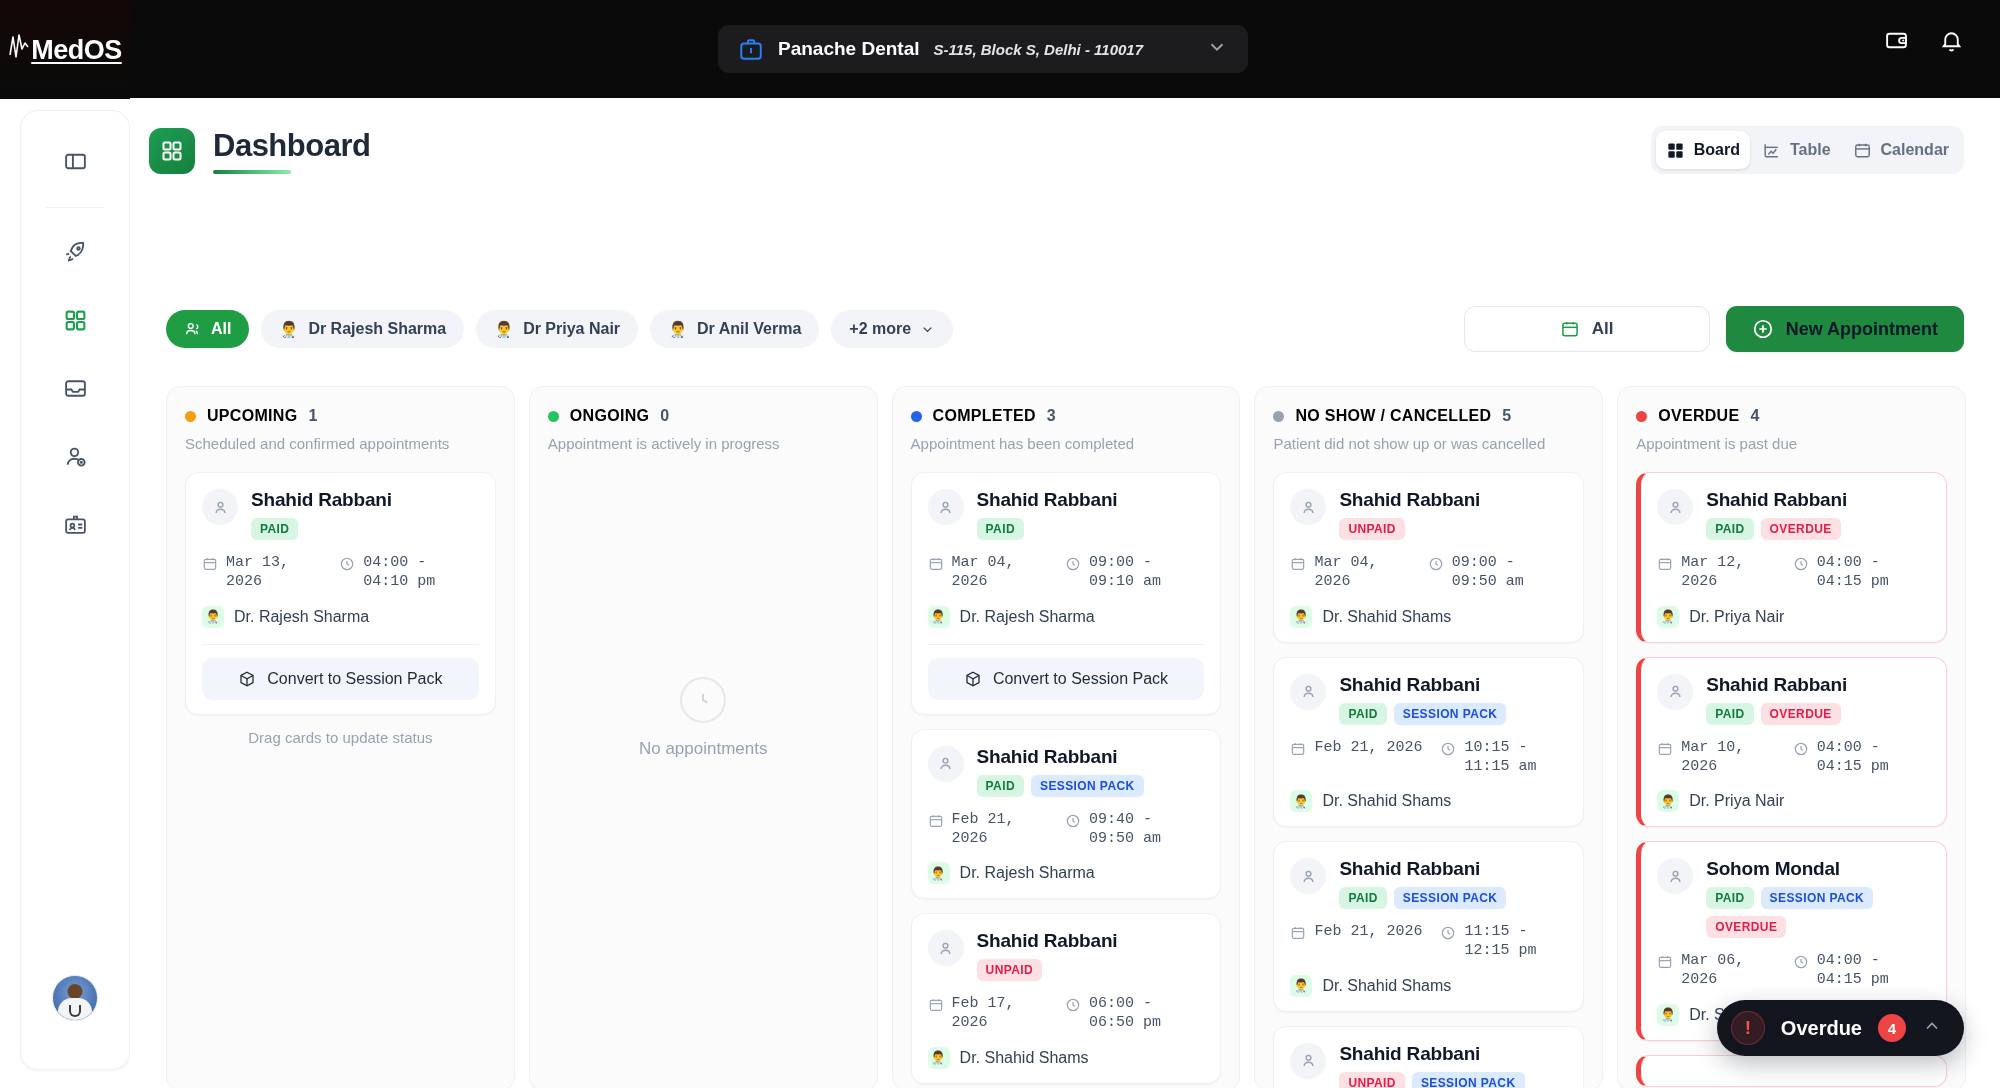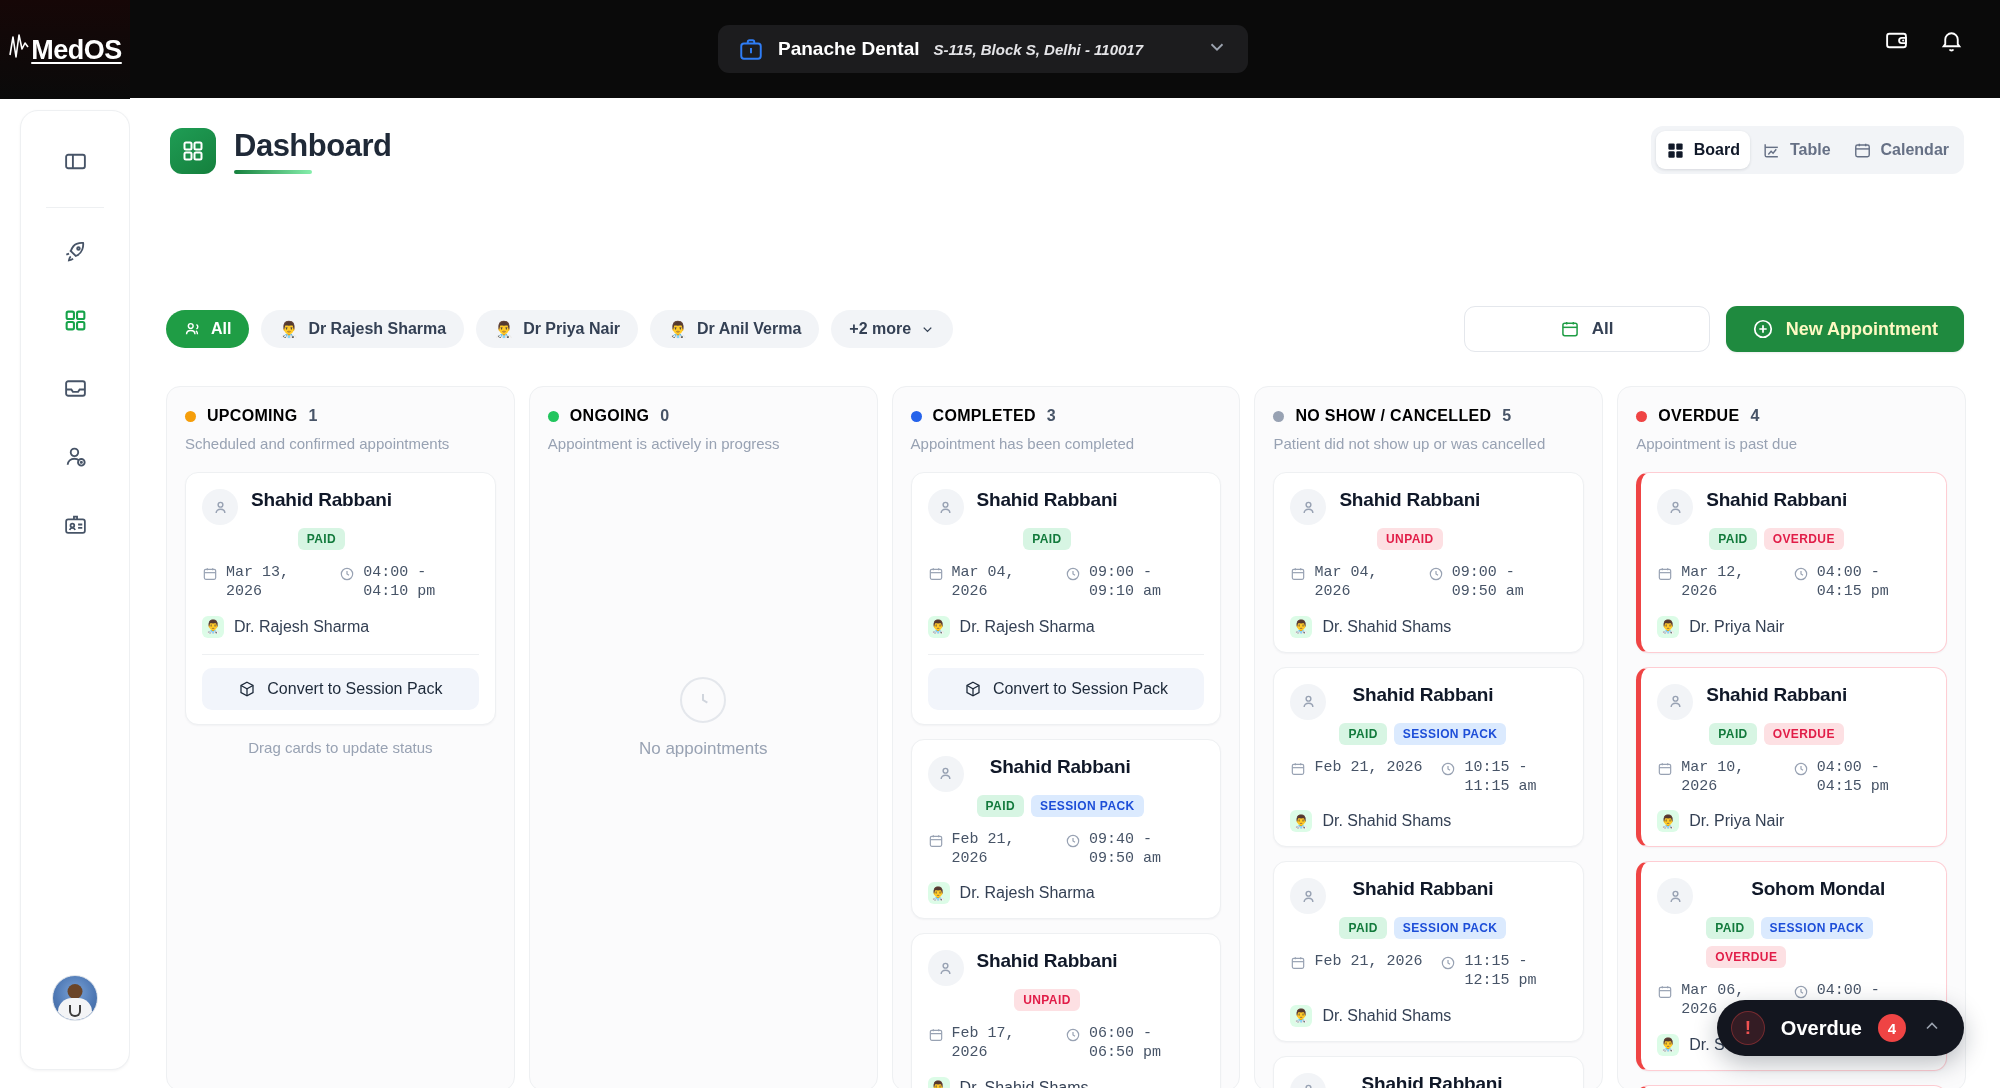--- a/index.html
+++ b/index.html
@@ -88,21 +88,21 @@
   }
 
   
   .main {
     position: absolute; top: 98px; left: 130px;
     width: 1870px; height: 990px;
     background: #ffffff;
   }
 
   .page-head {
-    position: absolute; top: 30px; left: 40px;
+    position: absolute; top: 30px; left: 19px;
     display: flex; align-items: center; gap: 18px;
   }
   .page-icon {
     width: 46px; height: 46px; border-radius: 12px;
     background: linear-gradient(145deg,#1f9d55 0%,#15803d 100%);
     display: flex; align-items: center; justify-content: center;
   }
   .page-title-col { display: flex; flex-direction: column; gap: 6px; }
   .page-title { font-size: 31px; font-weight: 800; color: #1f2937; letter-spacing: -.5px; }
   .page-underline {
@@ -140,21 +140,21 @@
   .chip.active { background: #1f9d45; color: #fff; }
   .chip.more { background: #f2f4f7; }
   .filter-right { margin-left: auto; display: flex; align-items: center; gap: 16px; }
   .date-filter {
     width: 246px; height: 46px; border: 1px solid #e4e7ec; border-radius: 11px;
     background: #fff; display: flex; align-items: center; justify-content: center;
     gap: 12px; font-size: 17px; font-weight: 600; color: #344054; cursor: pointer;
   }
   .new-appt {
     height: 46px; padding: 16px 26px; border-radius: 11px;
-    background: #1f8a3f; color: #fef9c3; display: flex; align-items: center;
+    background: #1f8a3f; color: #0f172a; display: flex; align-items: center;
     gap: 12px; font-size: 18px; font-weight: 700; cursor: pointer;
     box-shadow: 0 1px 2px rgba(16,24,40,.08);
   }
 
   
   .board {
     position: absolute; top: 288px; left: 36px;
     width: 1800px; height: 705px;
     display: flex; gap: 14px;
   }
@@ -181,21 +181,21 @@
   }
   .card.overdue {
     border: 1px solid #fecdd3; border-left: 5px solid #ef4444;
   }
   .card-top { display: flex; gap: 13px; align-items: flex-start; }
   .pt-avatar {
     width: 36px; height: 36px; border-radius: 50%; background: #f2f4f7;
     display: flex; align-items: center; justify-content: center; flex: none;
     color: #98a2b3;
   }
-  .pt-info { display: flex; flex-direction: column; gap: 17px; min-width: 0; align-items: center; }
+  .pt-info { display: flex; flex-direction: column; gap: 7px; min-width: 0; }
   .pt-name { font-size: 19px; font-weight: 800; color: #101828; letter-spacing: -.2px; }
   .badges { display: flex; flex-wrap: wrap; gap: 7px; }
   .badge {
     font-size: 12px; font-weight: 800; letter-spacing: .4px;
     padding: 4px 9px; border-radius: 6px; white-space: nowrap;
   }
   .b-paid    { background: #d7f5e3; color: #127a3c; }
   .b-unpaid  { background: #fde0e3; color: #e11d48; }
   .b-session { background: #dbeafe; color: #1d4ed8; }
   .b-overdue { background: #fde0e3; color: #e11d48; }

